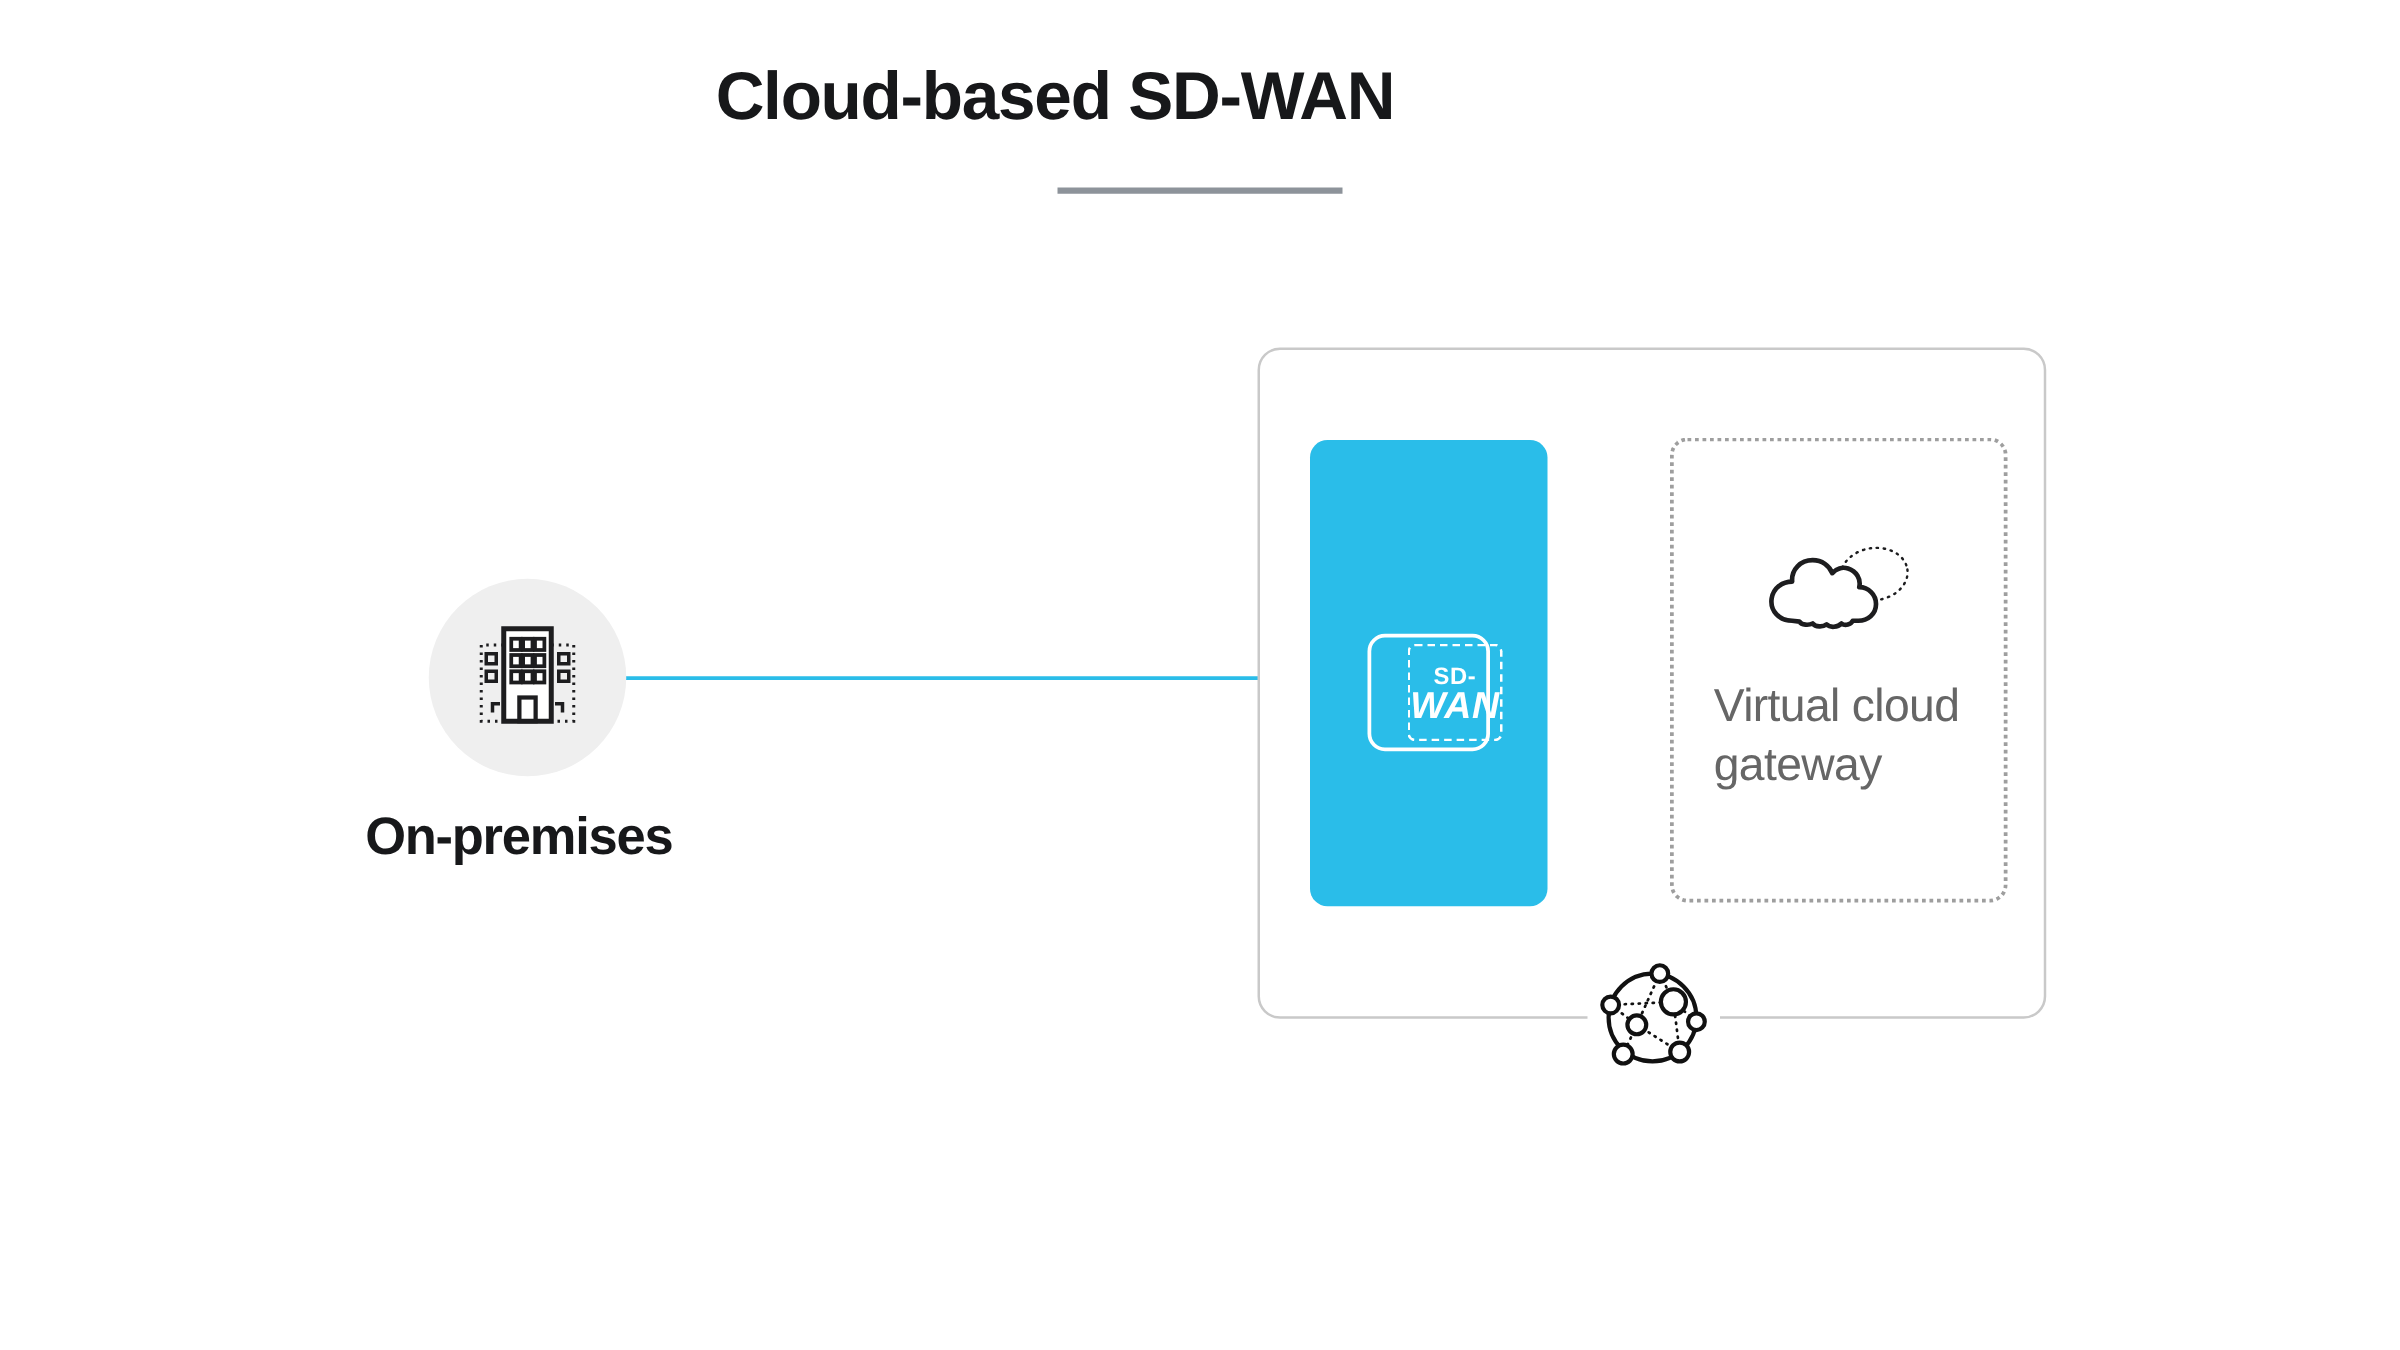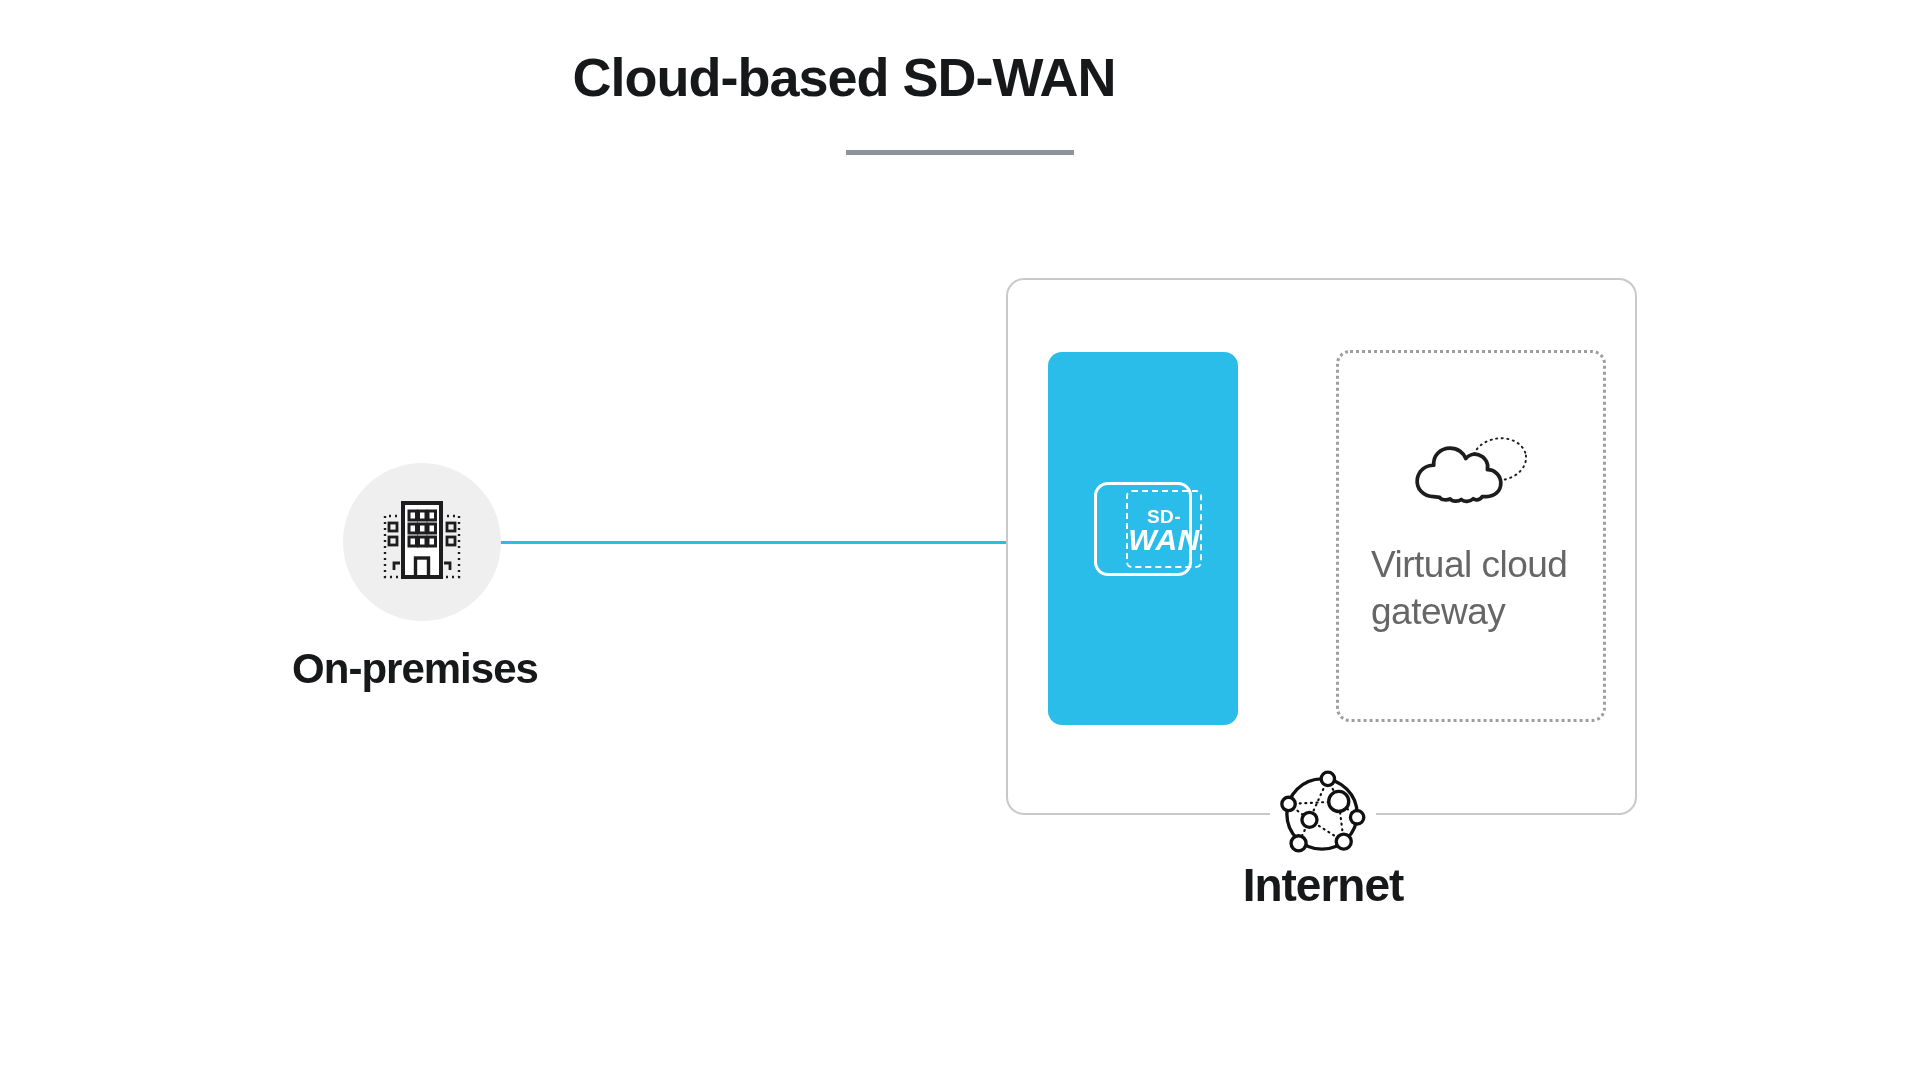--- a/index.html
+++ b/index.html
@@ -74,21 +74,21 @@
   .blue-box {
     position: absolute;
     left: 1048px; top: 352px;
     width: 190px; height: 373px;
     background: var(--accent_blue);
     border-radius: 14px;
   }
 
   .sdwan-badge {
     position: absolute;
-    left: 1094px; top: 482px;
+    left: 1094px; top: 507px;
     width: 98px; height: 94px;
     border: 3px solid #ffffff;
     border-radius: 14px;
     display: flex;
     align-items: center;
     justify-content: center;
     padding-left: 42px;
   }
   .sdwan-badge-inner {
     width: 82px; height: 78px;
@@ -252,15 +252,14 @@
         <circle cx="62" cy="13" r="8"></circle>
         <circle cx="15" cy="43" r="8"></circle>
         <circle cx="27" cy="90" r="9"></circle>
         <circle cx="81" cy="88" r="9"></circle>
         <circle cx="97" cy="59" r="8"></circle>
         <circle cx="75" cy="40" r="12"></circle>
         <circle cx="40" cy="62" r="9"></circle>
       </g>
     </svg>
   </div>
-  <div class="internet-label">Internet</div>
 
 </div>
 
 </body></html>

